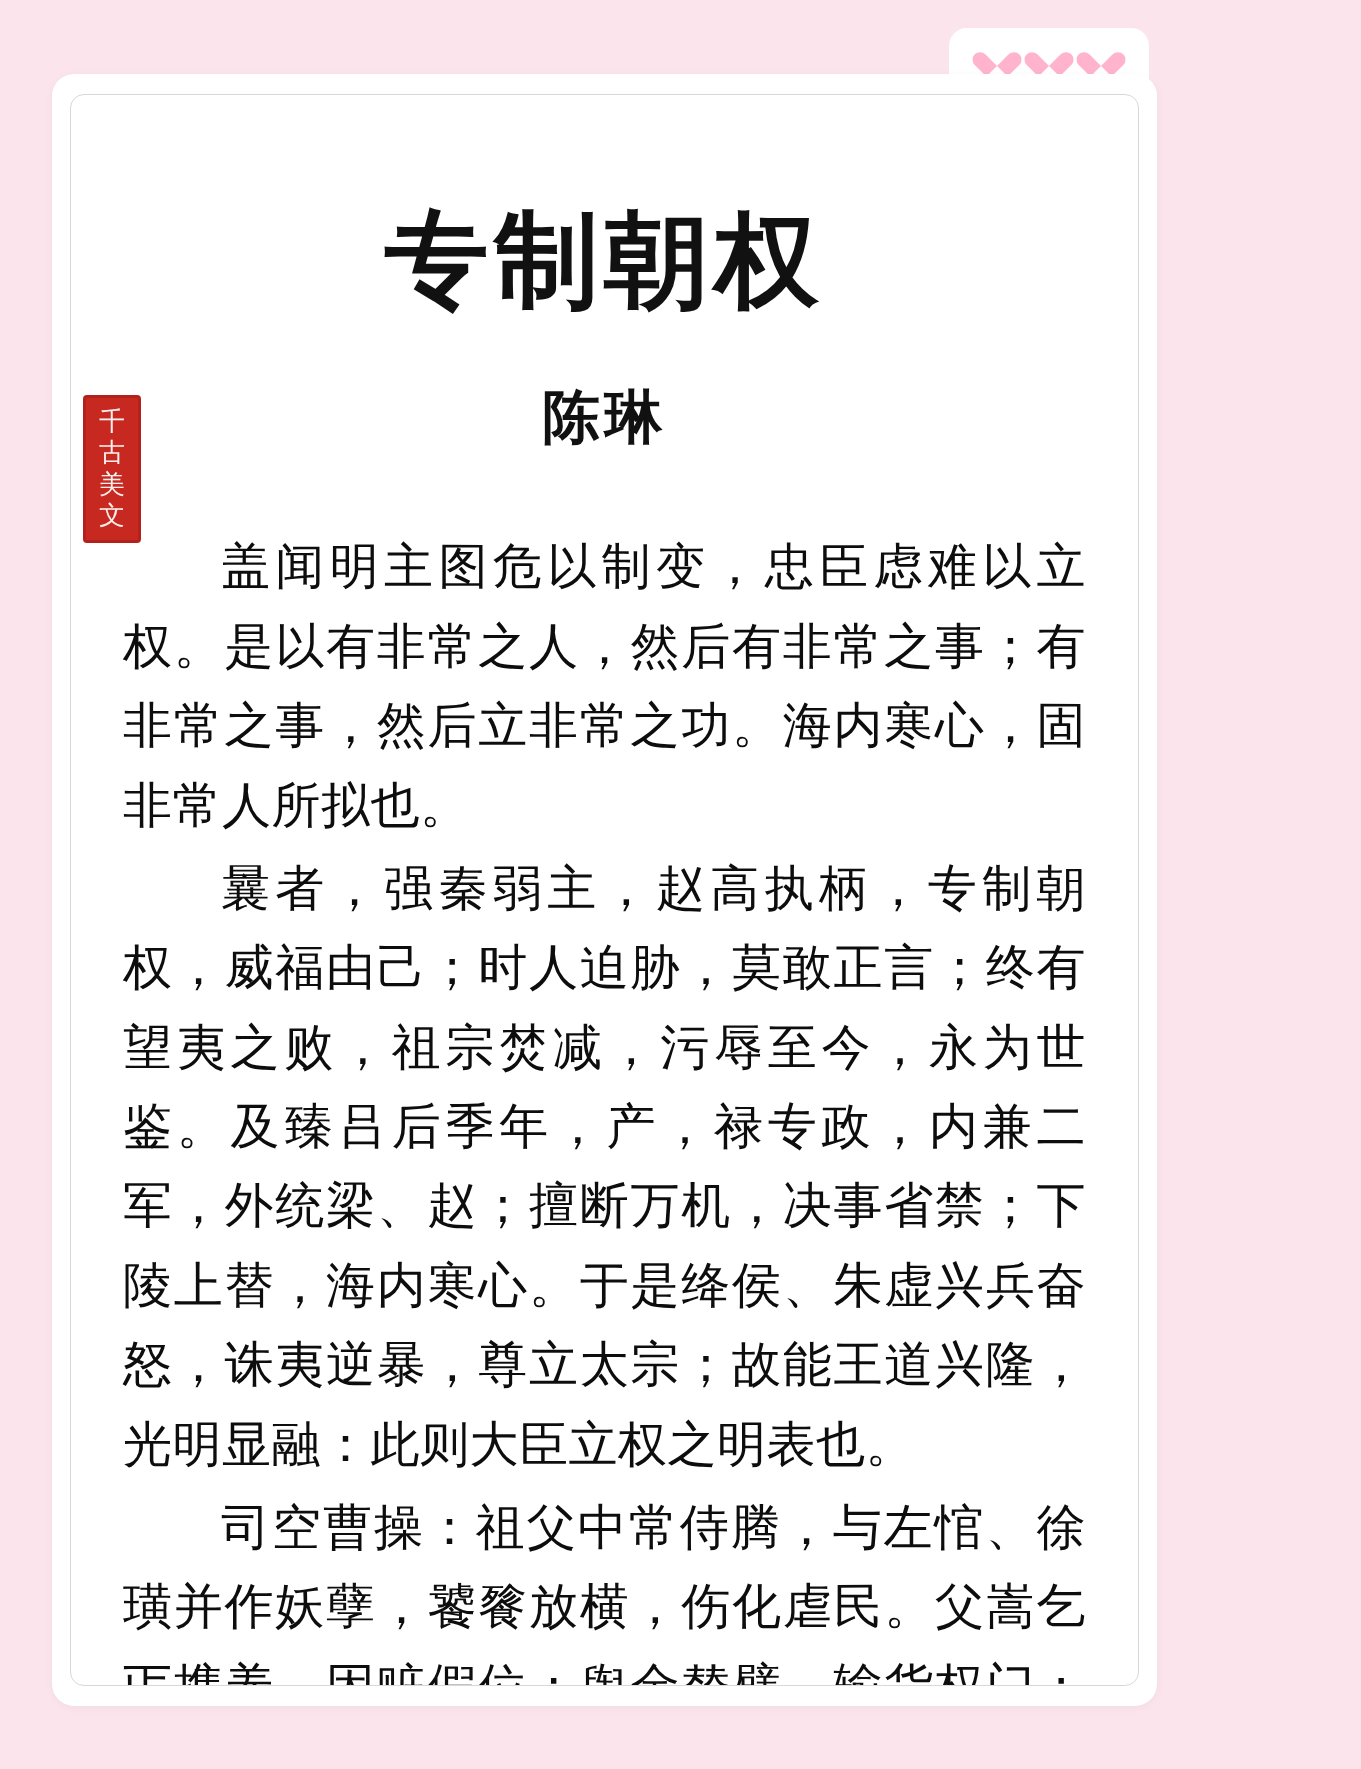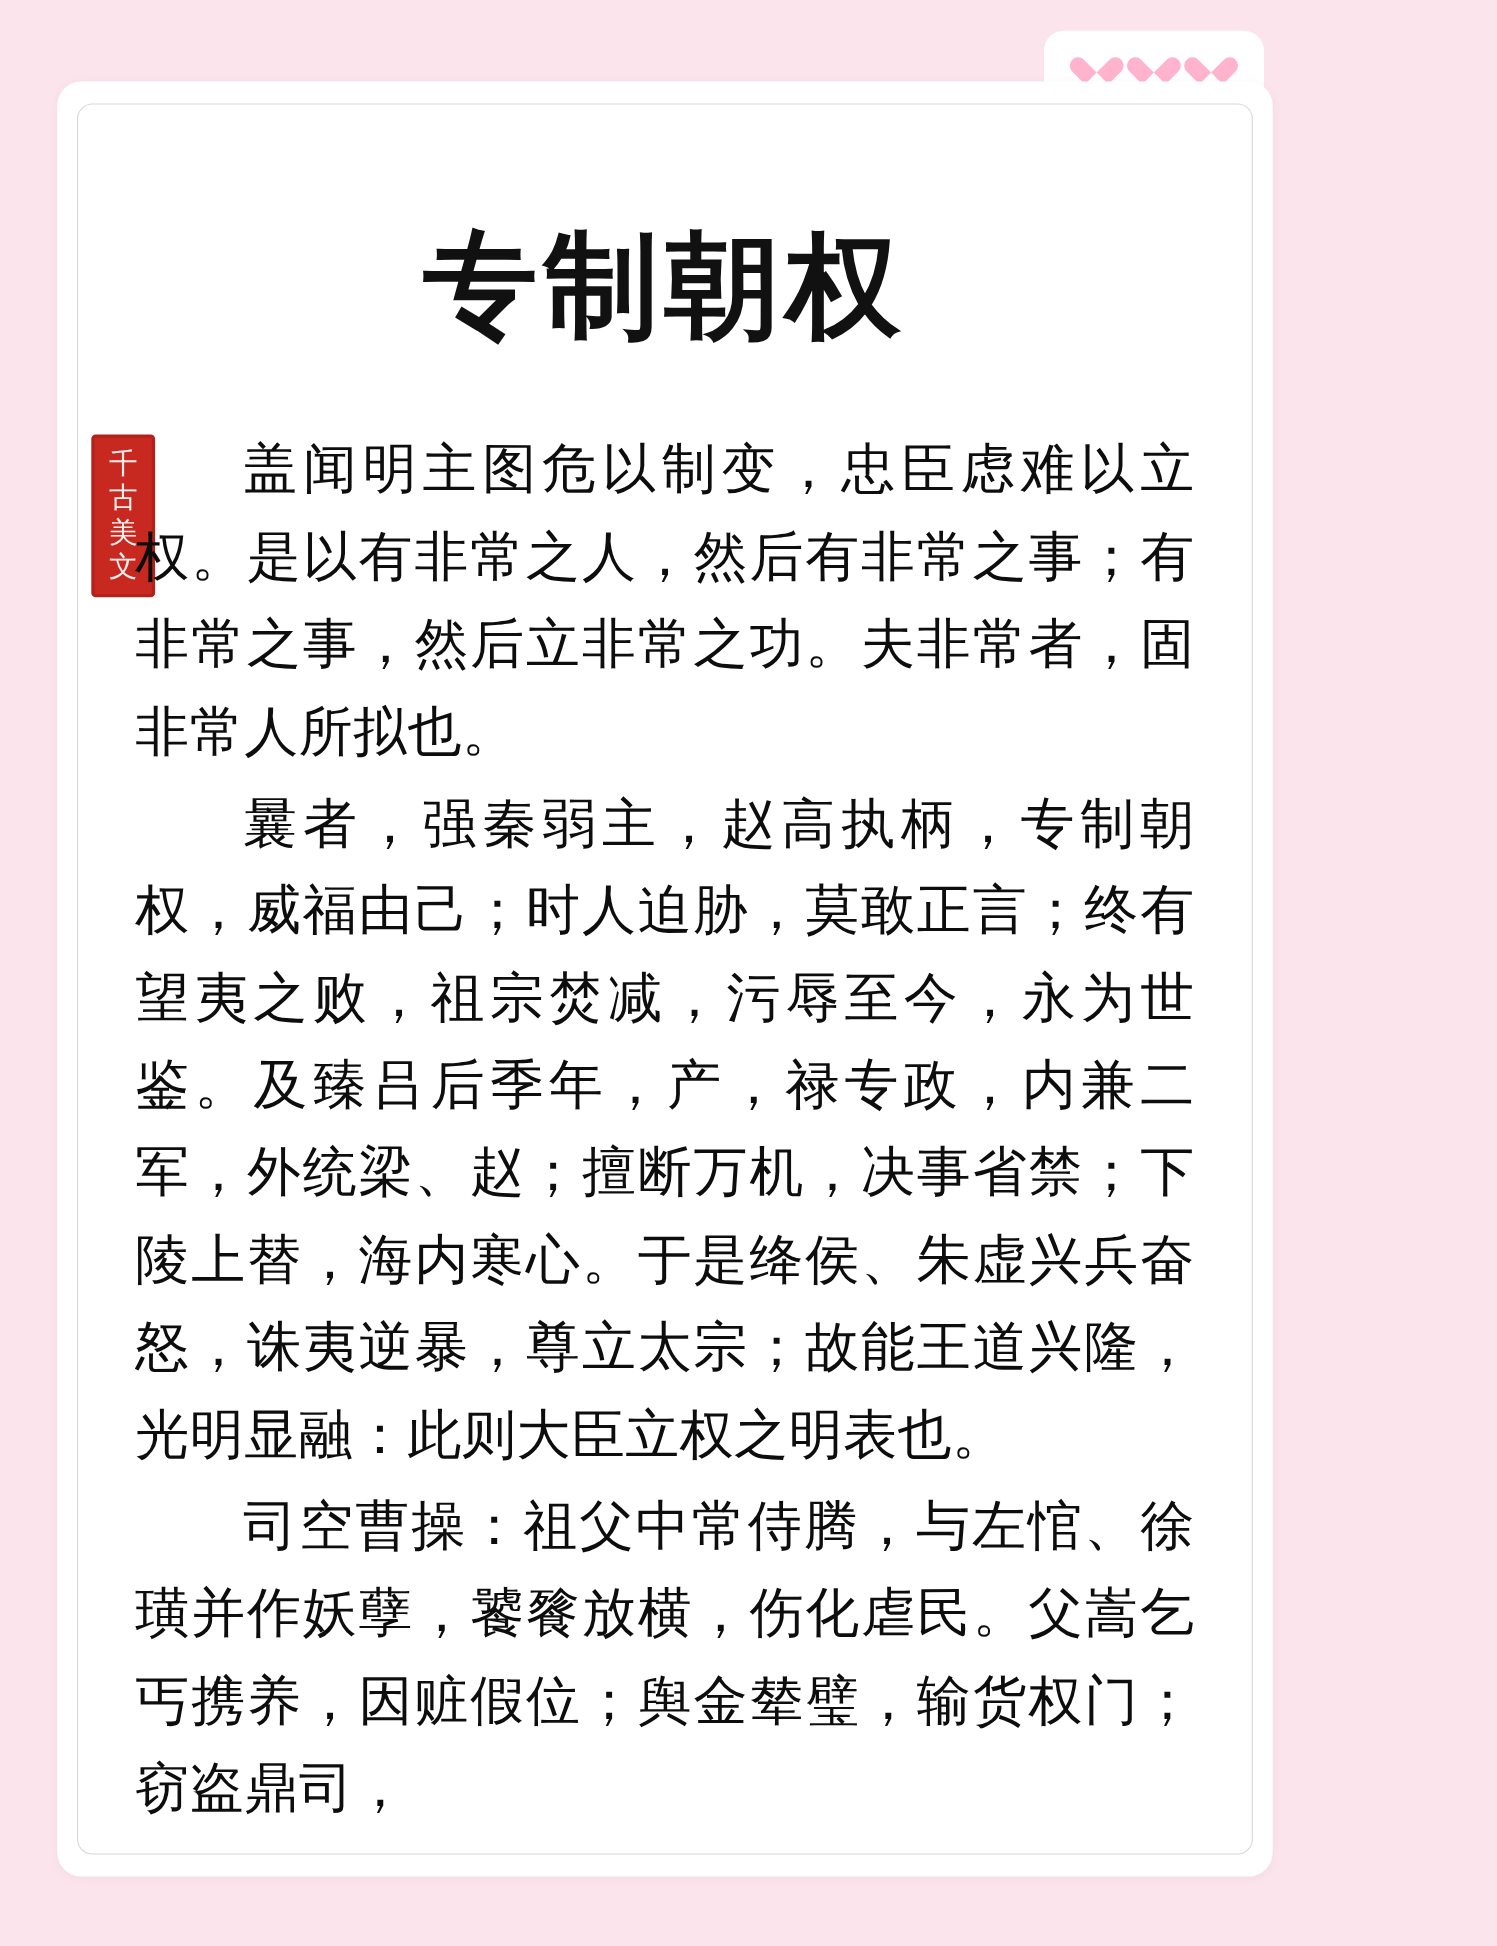--- a/index.html
+++ b/index.html
@@ -177,23 +177,24 @@
 
       <div class="seal">
         <span>千</span>
         <span>古</span>
         <span>美</span>
         <span>文</span>
       </div>
 
       <div class="content">
         <div class="doc-title">专制朝权</div>
+        <div class="doc-author">陈琳</div>
 
         <div class="body-text">
-          <p>盖闻明主图危以制变，忠臣虑难以立权。是以有非常之人，然后有非常之事；有非常之事，然后立非常之功。夫非常者，固非常人所拟也。</p>
+          <p>盖闻明主图危以制变，忠臣虑难以立权。是以有非常之人，然后有非常之事；有非常之事，然后立非常之功。海内寒心，固非常人所拟也。</p>
           <p><span>曩者，强秦弱主，赵高执柄，专制朝权，威福由己；时人迫胁，莫敢正言；终有望夷之败，祖宗焚减，污辱至今，永为世鉴。及臻吕后季年，产，禄专政，内兼二军，外统梁、赵；擅断万机，决事省禁；下陵上替，海内寒心。于是绛侯、朱虚兴兵奋怒，诛夷逆暴，尊立太宗；故能王道兴隆，光明显融：此则大臣立权之明表也。</span></p>
           <p>司空曹操：祖父中常侍腾，与左悺、徐璜并作妖孽，饕餮放横，伤化虐民。父嵩乞丐携养，因赃假位；舆金辇璧，输货权门；窃盗鼎司，</p>
         </div>
       </div>
 
     </div>
   </div>
 </div>
 
 </body></html>

